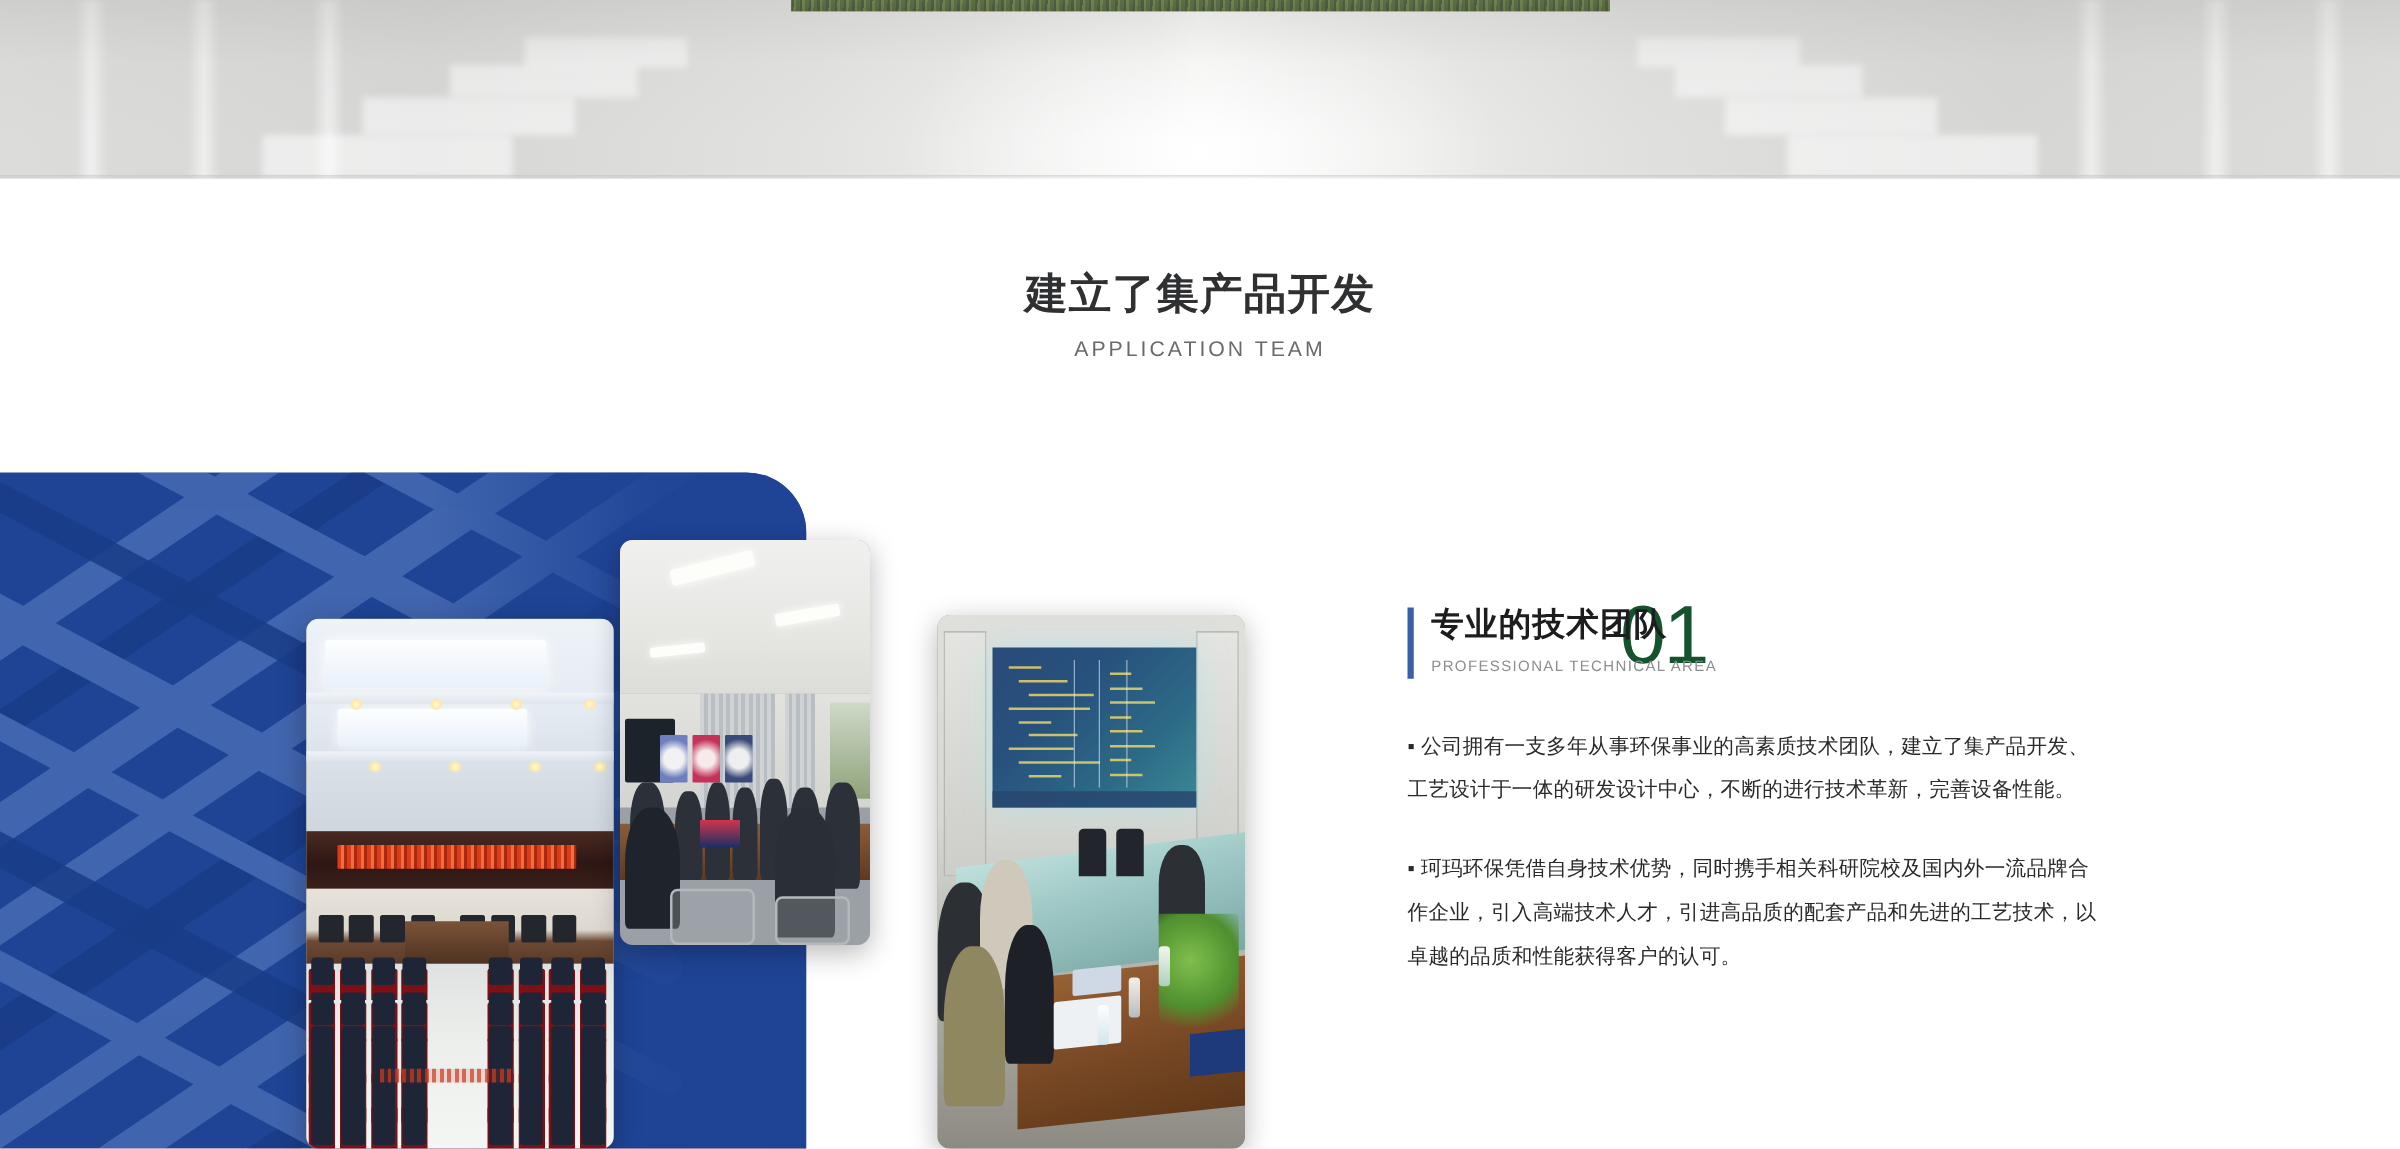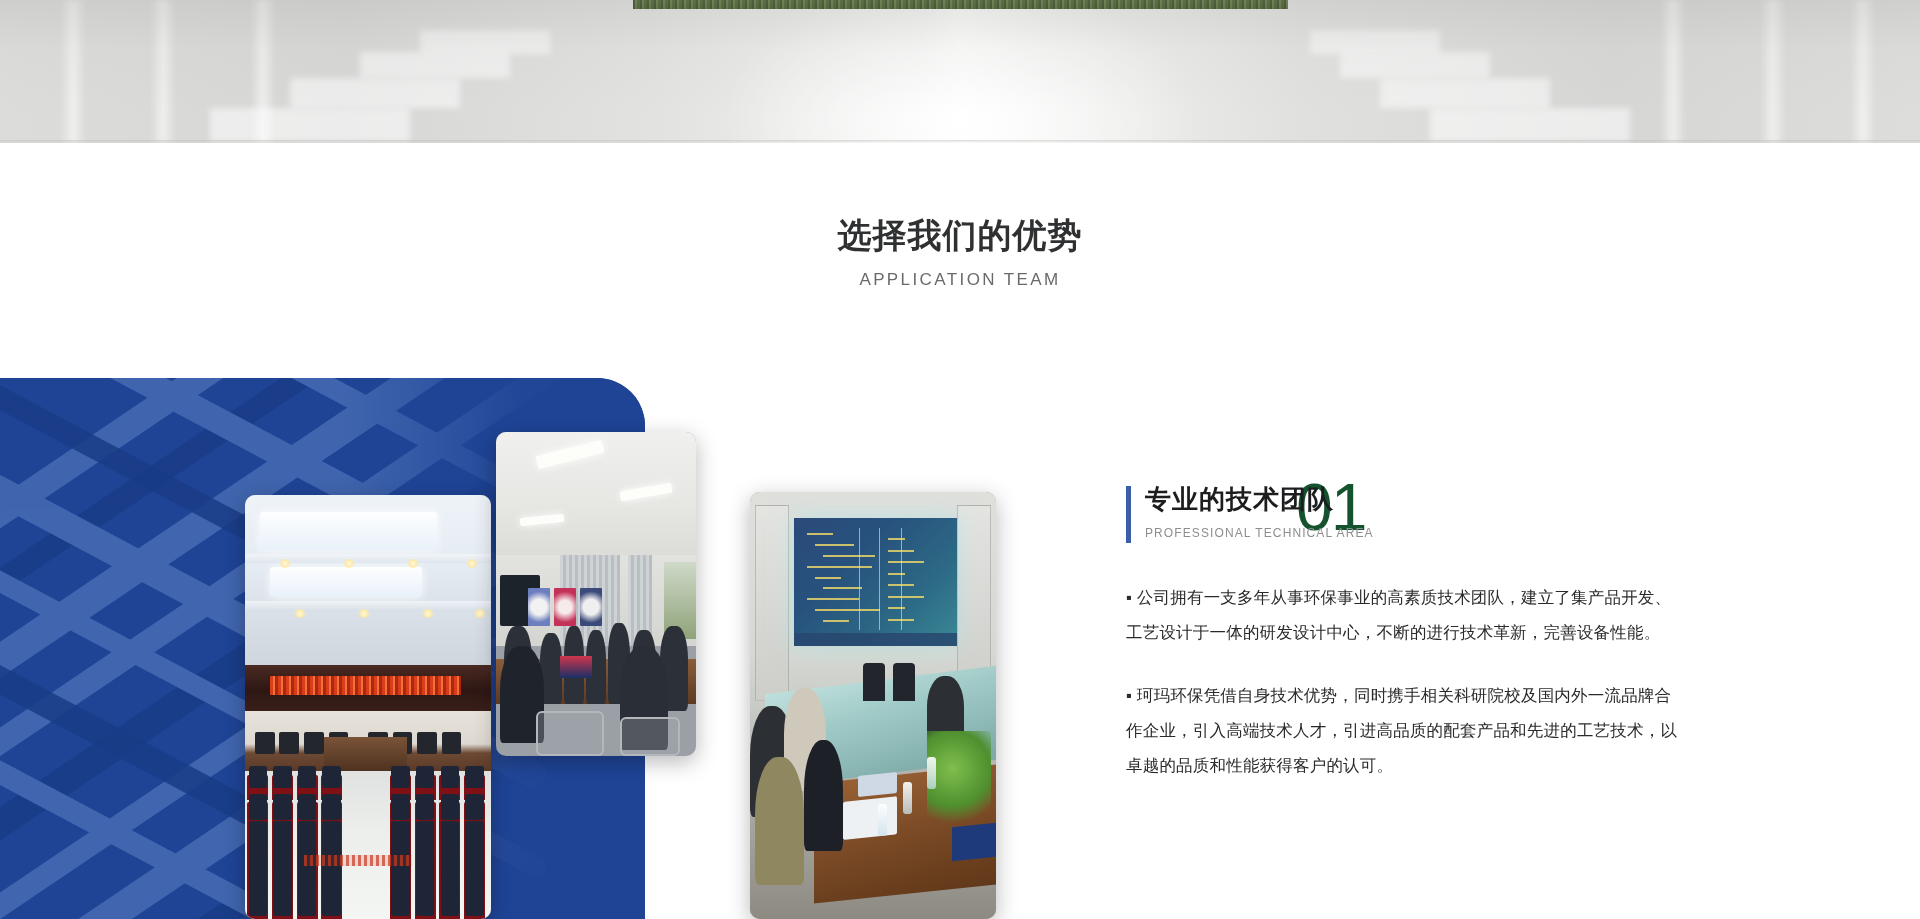--- a/index.html
+++ b/index.html
@@ -184,21 +184,21 @@
     <div class="hero-vane" style="left:250px;"></div>
     <div class="hero-vane" style="left:1660px;"></div>
     <div class="hero-vane" style="left:1760px;"></div>
     <div class="hero-vane" style="left:1850px;"></div>
     <div class="hero-green"></div>
     <div class="hero-shade"></div>
     <div class="hero-bottomline"></div>
   </div>
 
   <div class="sec-head">
-    <div class="sec-title">选择我们的优势</div>
+    <div class="sec-title">建立了集产品开发</div>
     <div class="sec-sub">APPLICATION TEAM</div>
   </div>
 
   <div class="blue-panel">
     <div class="lattice" id="lattice">
         <div class="bar" style="left: -40px; top: 20px; width: 820px; height: 26px; transform: rotate(-34deg);"></div>
         <div class="bar dark" style="left: -40px; top: 90px; width: 820px; height: 22px; transform: rotate(-34deg);"></div>
         <div class="bar" style="left: -40px; top: 165px; width: 820px; height: 30px; transform: rotate(-34deg);"></div>
         <div class="bar" style="left: -40px; top: 250px; width: 820px; height: 24px; transform: rotate(-34deg);"></div>
         <div class="bar dark" style="left: -40px; top: 330px; width: 820px; height: 28px; transform: rotate(-34deg);"></div>

